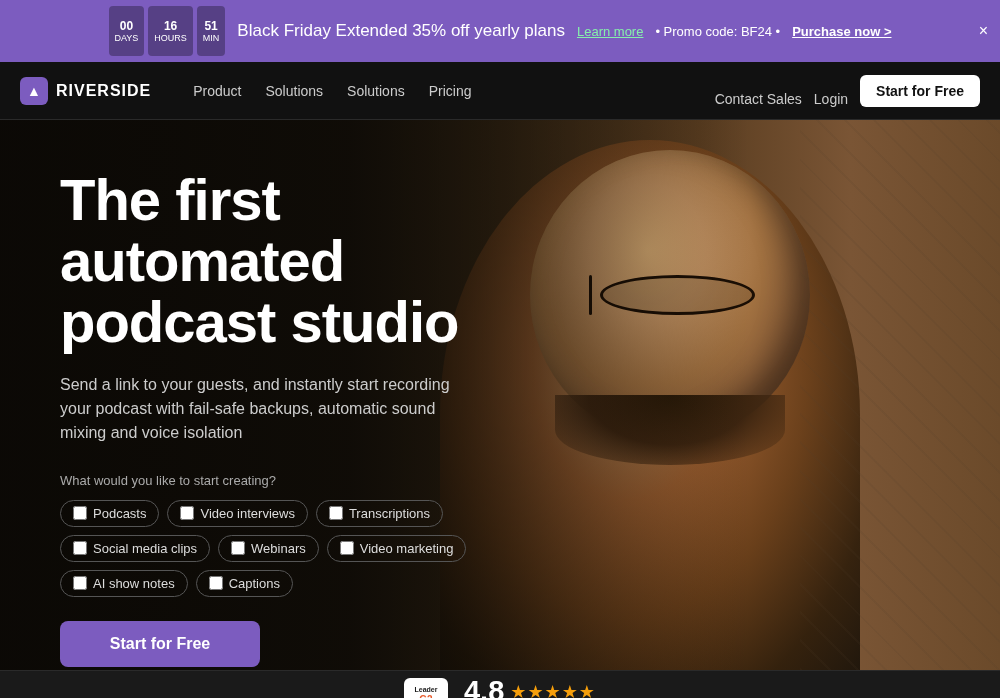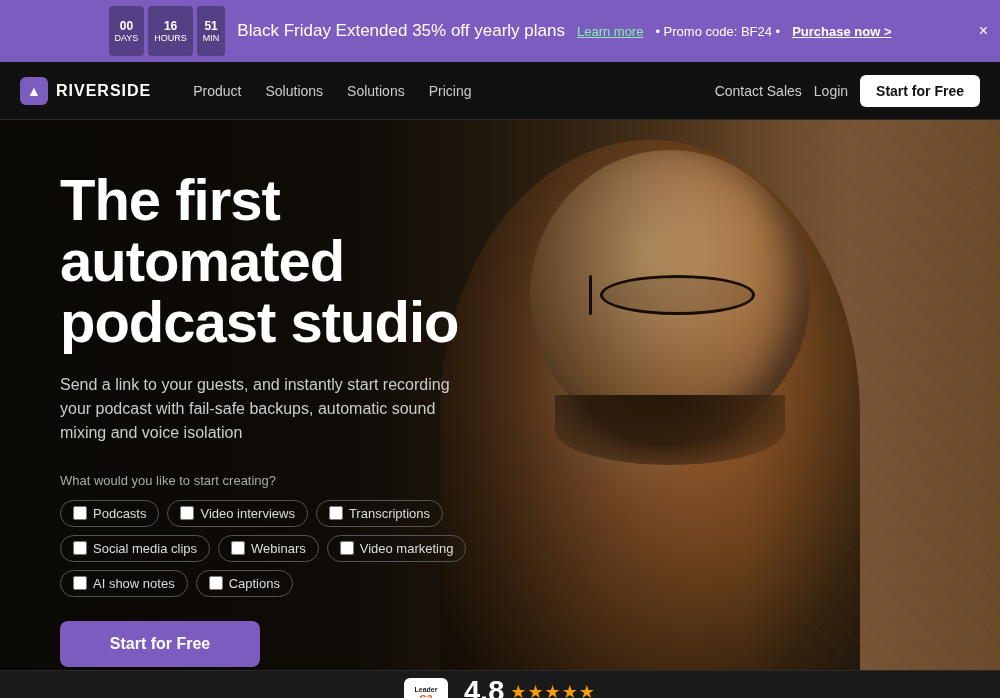--- a/index.html
+++ b/index.html
@@ -100,21 +100,21 @@
       font-size: 14px;
       padding: 6px 10px;
       cursor: pointer;
       border-radius: 4px;
       display: flex;
       align-items: center;
       gap: 4px;
     }
     .nav-right {
       display: flex;
-      align-items: center;
+      align-items: flex-end;
       gap: 12px;
     }
     .nav-contact {
       color: #ccc;
       font-size: 14px;
       cursor: pointer;
     }
     .nav-login {
       color: #ccc;
       font-size: 14px;

